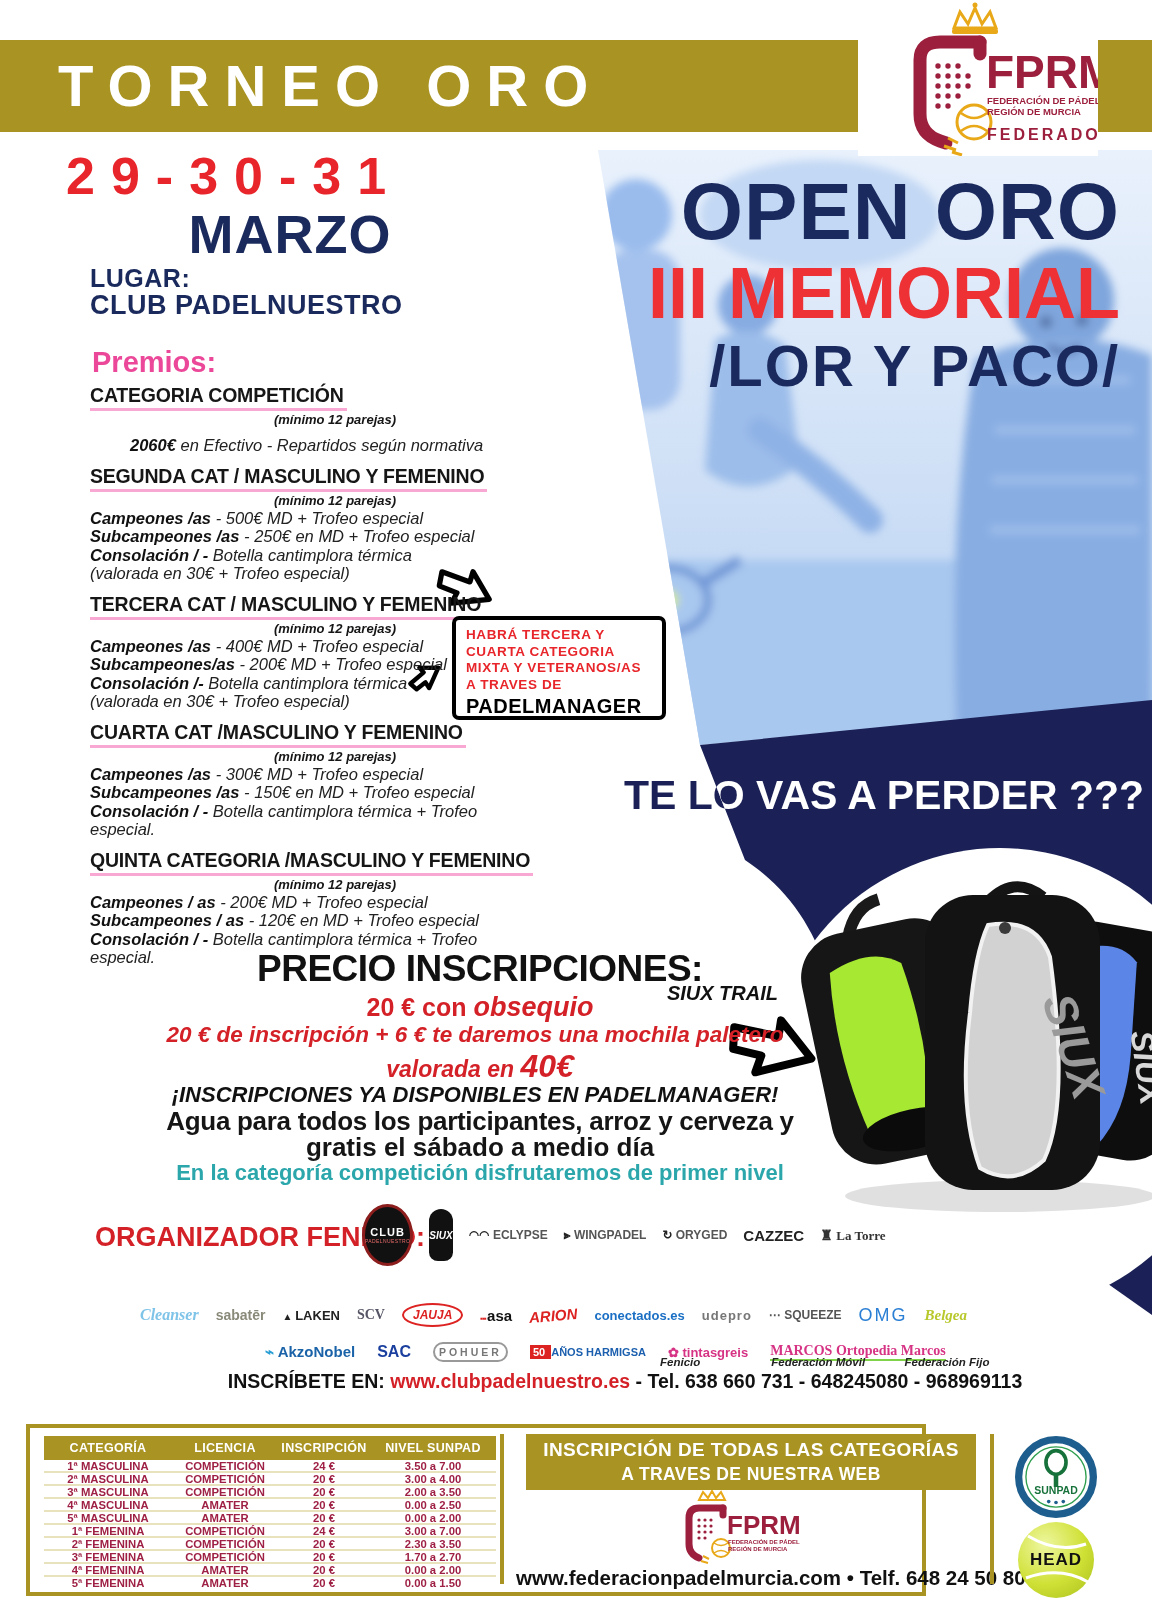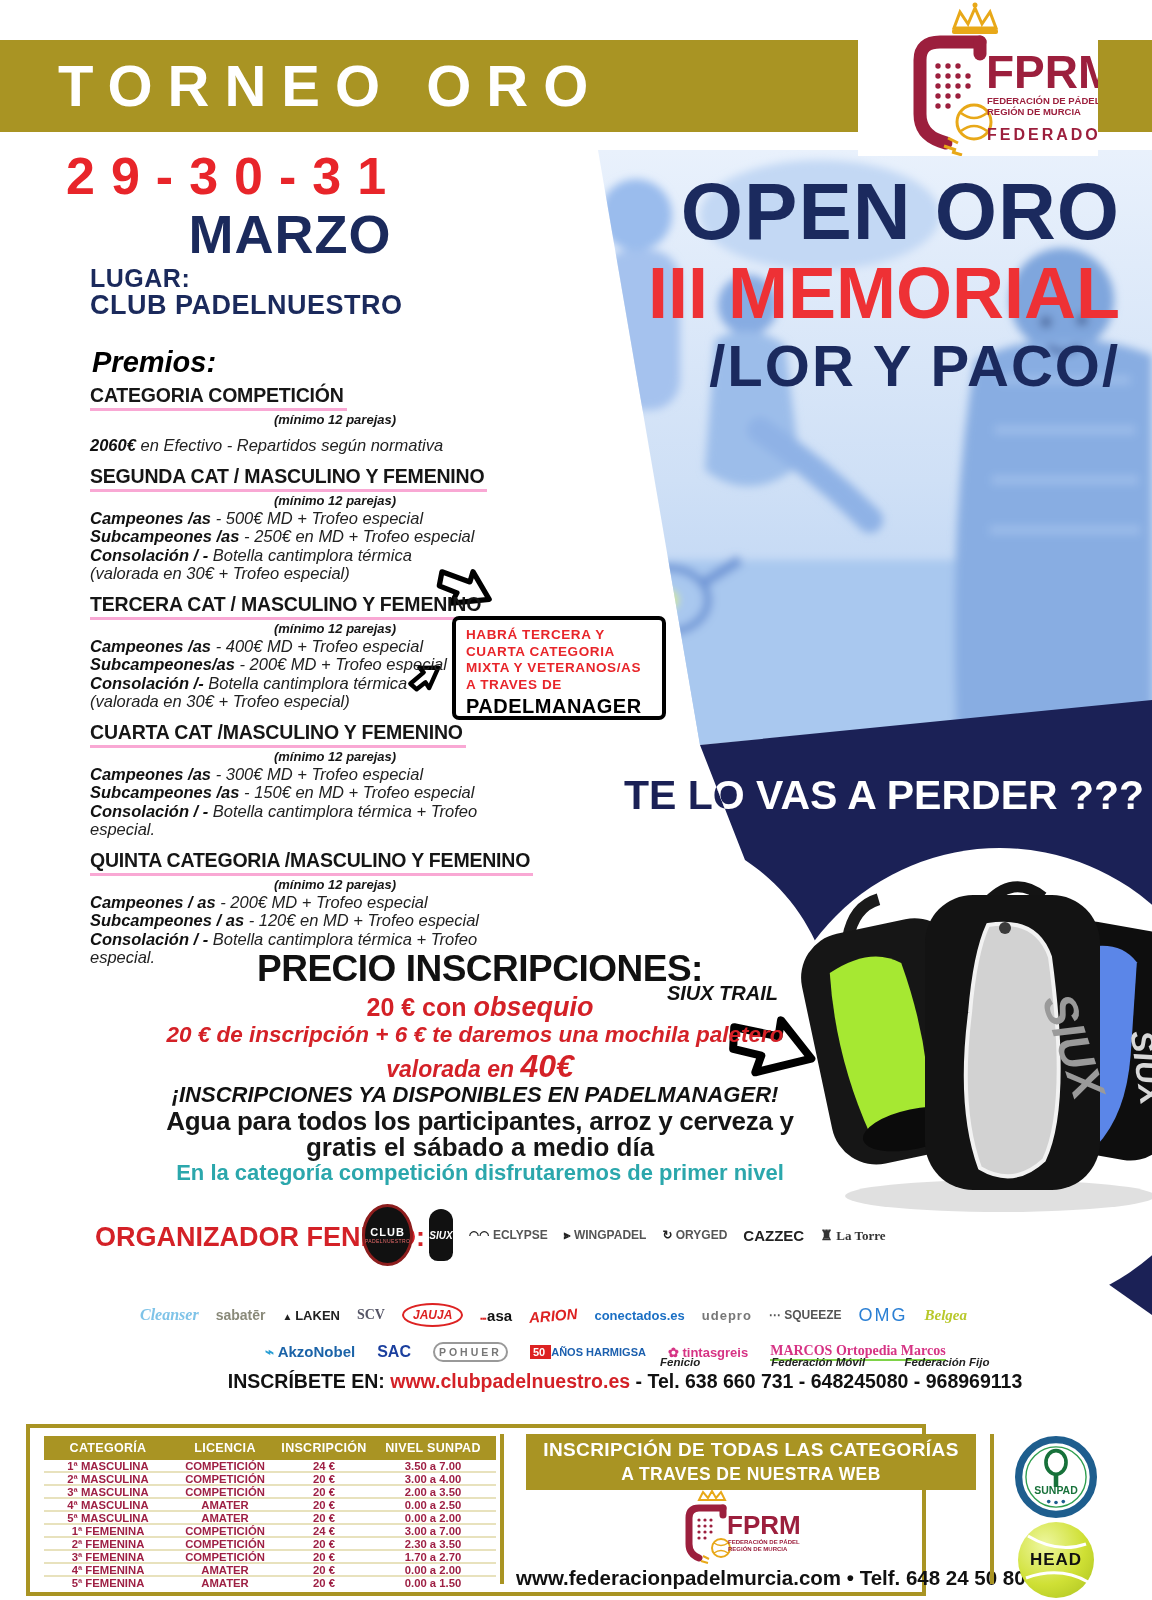--- a/index.html
+++ b/index.html
@@ -19,29 +19,29 @@
 
   
   .dates{left:66px;top:146px;width:540px;color:#e8252a;font-size:52px;font-weight:800;
          letter-spacing:16px;z-index:10;white-space:nowrap;}
   .marzo{left:120px;top:203px;width:340px;text-align:center;color:#1b2a5c;font-size:54px;
          font-weight:800;letter-spacing:1px;z-index:10;}
   .lugar{left:90px;top:264px;color:#1b2a5c;font-size:25px;font-weight:800;z-index:10;letter-spacing:.5px;}
   .club{left:90px;top:290px;color:#1b2a5c;font-size:27px;font-weight:800;z-index:10;letter-spacing:.5px;}
 
   
-  .premios-label{left:92px;top:346px;color:#000000;font-size:29px;font-weight:800;
-                 font-style:italic;z-index:10;}
+  .premios-label{left:92px;top:346px;color:#ec4899;font-size:29px;font-weight:800;
+                 z-index:10;}
   #prizes{left:90px;top:384px;width:380px;z-index:10;color:#161616;}
   .psec{margin-bottom:10px;}
   .ptitle{font-size:19.5px;font-weight:800;letter-spacing:-.2px;border-bottom:3px solid #f9a8d4;
           display:table;padding:0 3px 1px 0;white-space:nowrap;}
   .pmin{font-size:13px;font-weight:800;font-style:italic;text-align:center;
         padding-left:110px;height:16px;margin-top:1px;}
-  .psec:first-child .plines{margin-top:8px;}
+  .psec:first-child .plines{margin-top:8px;margin-left:40px;}
   .pline{font-size:16.5px;line-height:18.5px;font-style:italic;color:#222;white-space:nowrap;}
   .pline b{font-weight:800;color:#111;}
 
   
   .notice-box{left:452px;top:616px;width:214px;height:104px;background:#fff;border:4px solid #000;
               border-radius:7px;z-index:20;padding:7px 6px 4px 10px;}
   .notice-line{color:#e8252a;font-size:13.5px;font-weight:800;letter-spacing:.6px;line-height:16.5px;
                white-space:nowrap;}
   .notice-brand{color:#000;font-size:20px;font-weight:800;letter-spacing:.5px;margin-top:2px;}
 

